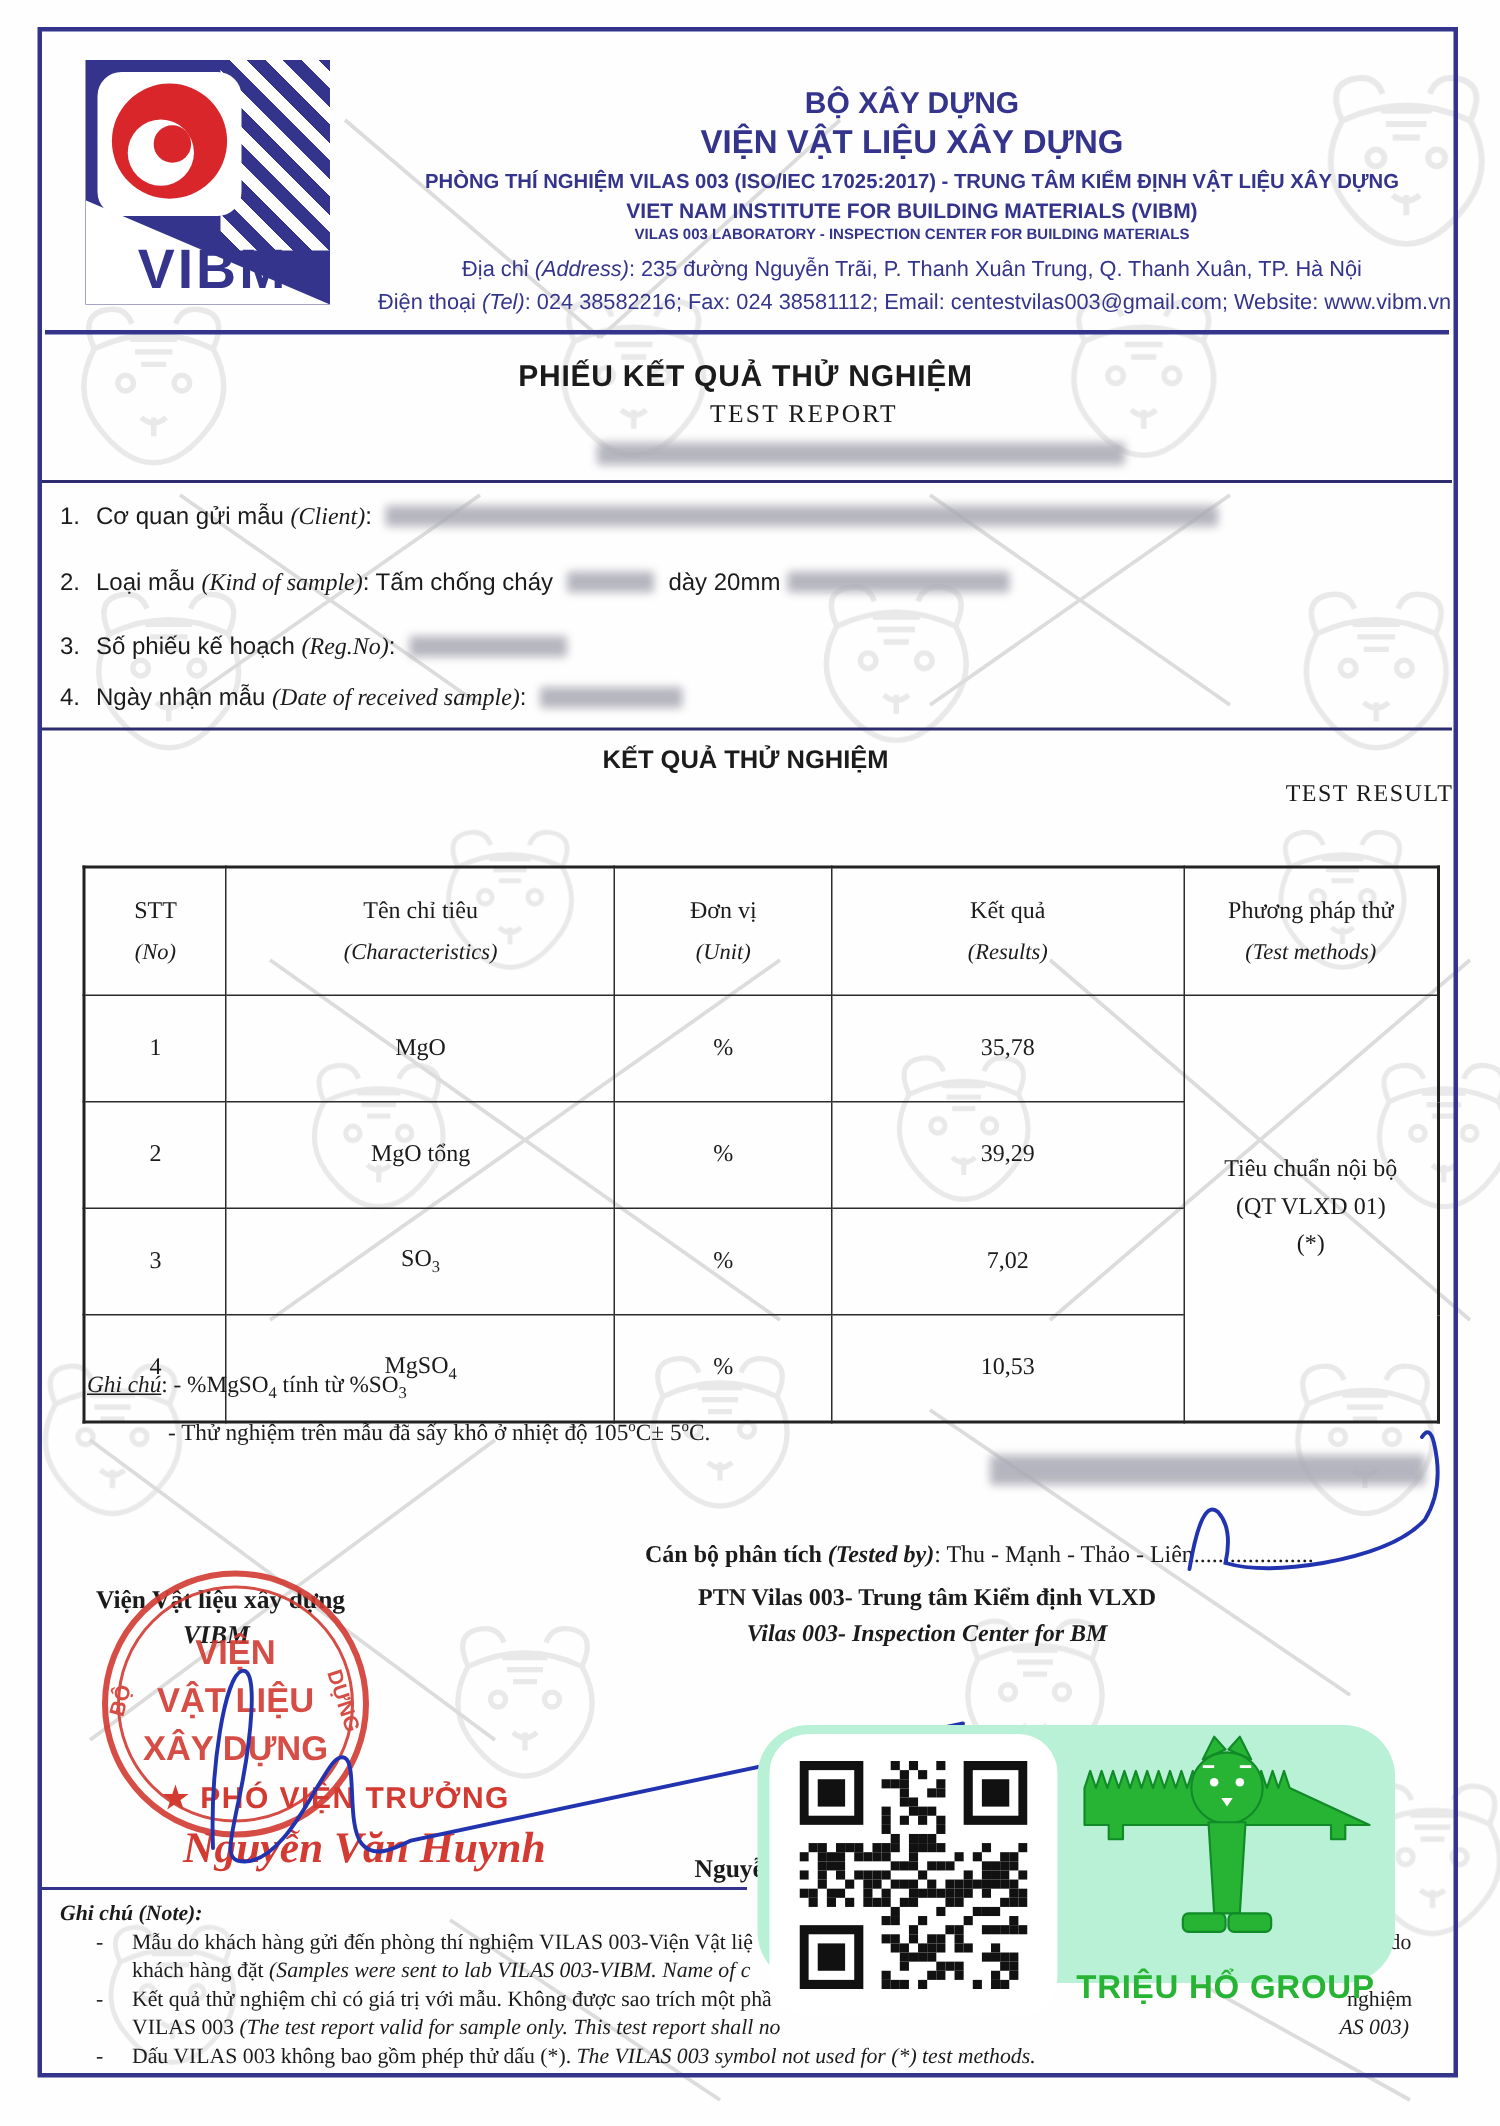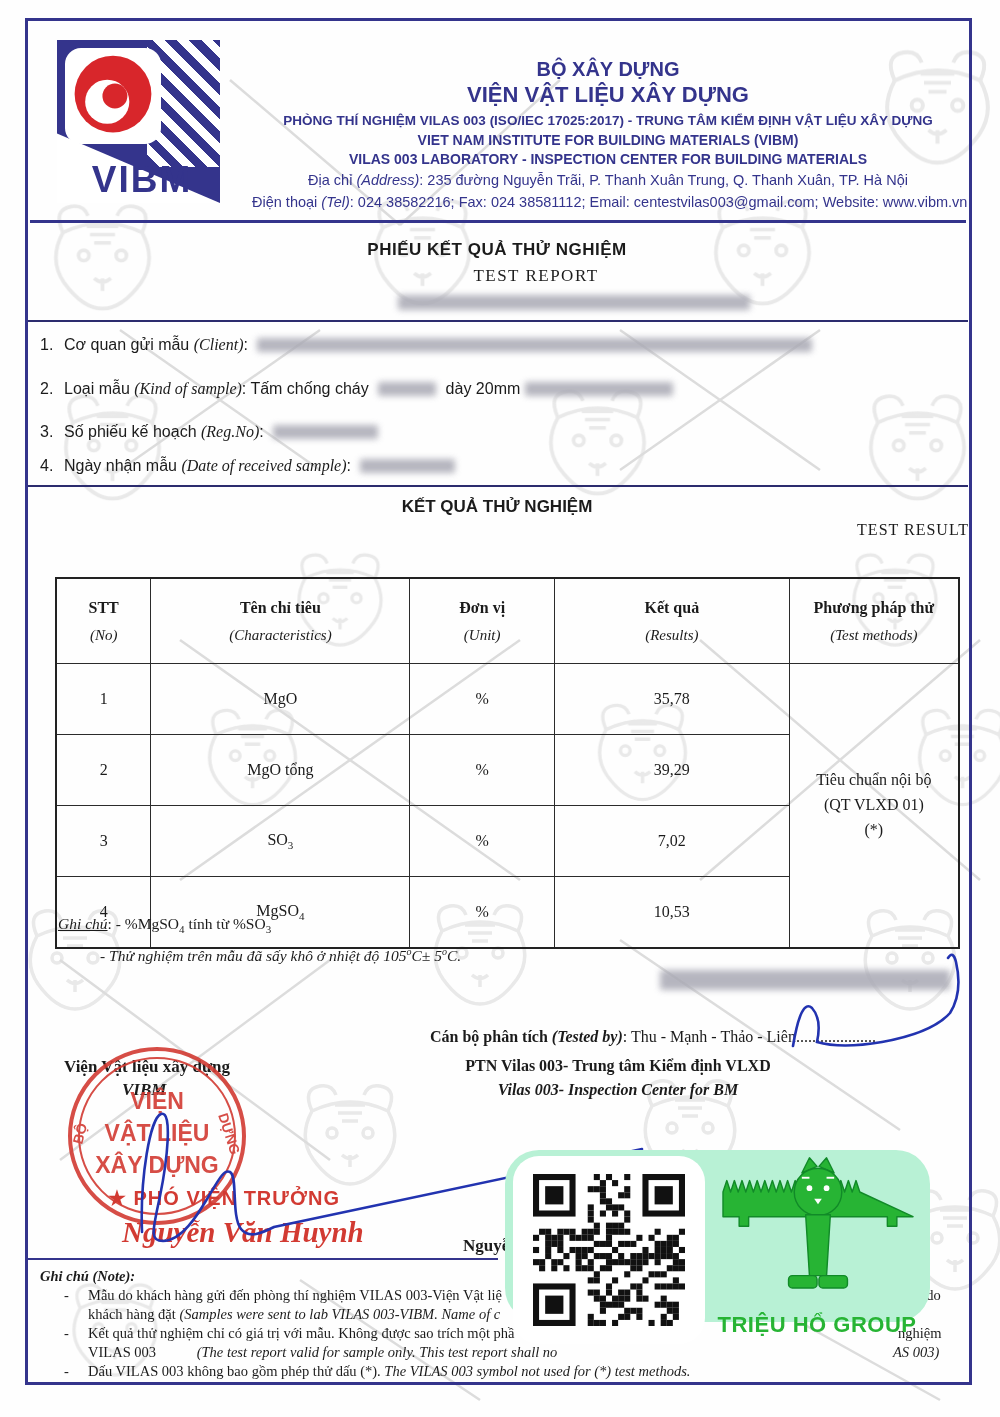--- a/index.html
+++ b/index.html
@@ -23,31 +23,31 @@
   .logo .vibm{position:absolute;left:10px;bottom:2px;width:150px;text-align:center;
      font-family:"Liberation Sans",sans-serif;font-weight:bold;font-size:37px;color:var(--navy,#34348c);letter-spacing:2px;}
   
   .hl{left:252px;width:712px;text-align:center;white-space:nowrap;color:var(--navy,#34348c);
       font-family:"Liberation Sans",sans-serif;z-index:2;}
   .hl.b{font-weight:bold;}
   .h-ministry{top:38px;font-size:20px;}
   .h-institute{top:62px;font-size:22px;}
   .h-lab{top:93px;font-size:13.5px;}
   .h-insten{top:112px;font-size:14px;}
-  .h-laben{top:131px;font-size:14px;}
+  .h-laben{top:131px;font-size:10px;}
   .h-addr{top:152px;font-size:14.5px;}
   .h-tel{top:174px;font-size:14.5px;}
   .rule{background:var(--navy,#34348c);z-index:2;}
   .rule1{left:30px;top:220px;width:936px;height:3px;}
   .rule2{left:28px;top:320px;width:940px;height:2px;background:#2c2c6e;}
   .rule3{left:28px;top:485px;width:940px;height:2px;background:#2c2c6e;}
   .rule4{left:28px;top:1258px;width:470px;height:2px;}
   
   .t-vi{left:25px;top:240px;width:944px;text-align:center;font-family:"Liberation Sans",sans-serif;
-        font-weight:bold;font-size:17px;letter-spacing:.5px;z-index:2;}
+        font-weight:bold;font-size:20px;letter-spacing:.5px;z-index:2;}
   .t-en{left:25px;top:266px;width:944px;text-align:center;font-size:17px;letter-spacing:1.5px;z-index:2;padding-left:39px;}
   .r-vi{left:25px;top:497px;width:944px;text-align:center;font-family:"Liberation Sans",sans-serif;
         font-weight:bold;font-size:17px;z-index:2;}
   .r-en{left:25px;top:521px;width:944px;text-align:right;font-size:16px;letter-spacing:1px;z-index:2;}
   
   .redact{display:inline-block;height:14px;background:#a9a9b4;filter:blur(3px);opacity:.85;
           border-radius:2px;margin:0 5px;vertical-align:-2px;}
   .redact.abs{position:absolute;display:block;margin:0;}
   .red-title{left:398px;top:295px;width:352px;height:15px;z-index:2;}
   .red-sig{left:660px;top:970px;width:290px;height:20px;z-index:2;}
@@ -56,26 +56,26 @@
   .item .num{display:inline-block;width:24px;}
   .item .seg-i{font-family:"Liberation Serif",serif;}
   .i1{top:336px;} .i2{top:380px;} .i3{top:423px;} .i4{top:457px;}
   
   .tblwrap{left:55px;top:557px;width:905px;z-index:2;}
   table{border-collapse:collapse;width:100%;}
   th,td{border:1.5px solid #2b2b2b;text-align:center;vertical-align:middle;padding:2px;}
   table{border:2px solid #222;}
   th{height:80px;font-weight:normal;}
   td{height:66px;font-size:16px;}
-  .hvi{font-weight:bold;font-size:16px;display:block;margin-bottom:10px;}
+  .hvi{font-weight:normal;font-size:16px;display:block;margin-bottom:10px;}
   .hen{font-style:italic;font-size:15px;display:block;}
   td.method{font-size:16px;line-height:1.55;}
   
   .note1{left:58px;top:915px;font-size:15.5px;z-index:2;}
-  .note2{left:100px;top:946px;font-size:15.5px;z-index:2;font-style:italic;}
+  .note2{left:112px;top:946px;font-size:15.5px;z-index:2;}
   
   .testedby{left:430px;top:1028px;font-size:16px;z-index:2;white-space:nowrap;}
   .deptvi{left:388px;top:1057px;width:460px;text-align:center;font-weight:bold;font-size:16px;z-index:2;}
   .depten{left:388px;top:1081px;width:460px;text-align:center;font-weight:bold;font-style:italic;font-size:16px;z-index:2;}
   .orgname{left:64px;top:1057px;font-weight:bold;font-size:17px;z-index:2;}
   .orgabbr{left:122px;top:1080px;font-weight:bold;font-style:italic;font-size:17px;z-index:2;}
   .stamp{left:66px;top:1045px;width:182px;height:182px;z-index:3;opacity:.9;}
   .deputy{left:108px;top:1186px;font-family:"Liberation Sans",sans-serif;font-weight:bold;font-size:20px;
           color:var(--red,#d23a32);letter-spacing:1px;z-index:3;white-space:nowrap;}
   .signer{left:122px;top:1216px;font-style:italic;font-weight:bold;font-size:29px;color:var(--red,#d23a32);z-index:3;white-space:nowrap;}
@@ -290,21 +290,21 @@
     <g fill="none" stroke="var(--ink,#2233b0)" stroke-width="2.6" stroke-linecap="round">
       <path d="M793,1046 Q801,998 812,1008 Q822,1019 817,1042 Q841,1049 882,1042 Q932,1033 950,1013 Q963,992 956,962 Q953,950 948,958"></path>
       <path d="M142,1232 C140,1178 150,1118 161,1114 C173,1110 167,1162 160,1196 C153,1230 149,1241 163,1241 C182,1241 198,1214 207,1199 C219,1179 224,1169 230,1172 C238,1176 231,1216 241,1229 C249,1239 262,1233 274,1227 L642,1149"></path>
     </g>
   </svg>
 
   <div class="abs foot f-label"><span class="seg-i" style="font-style: italic; font-weight: bold;">Ghi chú (Note):</span></div>
   <div class="abs foot f11"><span class="dash">-</span><span><span>Mẫu do khách hàng gửi đến phòng thí nghiệm VILAS 003-Viện Vật liệ</span></span></div>
   <div class="abs foot f12"><span>khách hàng đặt  </span><span class="seg-i" style="font-style: italic;">(Samples were sent to lab VILAS 003-VIBM. Name of c</span></div>
   <div class="abs foot f21"><span class="dash">-</span><span><span>Kết quả thử nghiệm chỉ có giá trị với mẫu. Không được sao trích một phầ</span></span></div>
-  <div class="abs foot f22"><span>VILAS 003  </span><span class="seg-i" style="font-style: italic; margin-left: 37px;">(The test report valid for sample only. This test report shall no</span></div>
+  <div class="abs foot f22"><span>VILAS 003  </span><span class="seg-i" style="font-style: italic;">(The test report valid for sample only. This test report shall no</span></div>
   <div class="abs foot f31"><span class="dash">-</span><span><span>Dấu VILAS 003 không bao gồm phép thử dấu (*). </span><span class="seg-i" style="font-style: italic;">The VILAS 003 symbol not used for (*) test methods.</span></span></div>
   <div class="abs foot fr1">ệm do</div>
   <div class="abs foot fr2">nghiệm</div>
   <div class="abs foot fr3">AS 003)</div>
 
   <div class="abs overlay">
     <div class="qrcard">
       <svg class="qr" viewBox="0 0 150 150" fill="#111">
           <rect x="60" y="0" width="6" height="6"></rect>
           <rect x="72" y="0" width="6" height="6"></rect>

